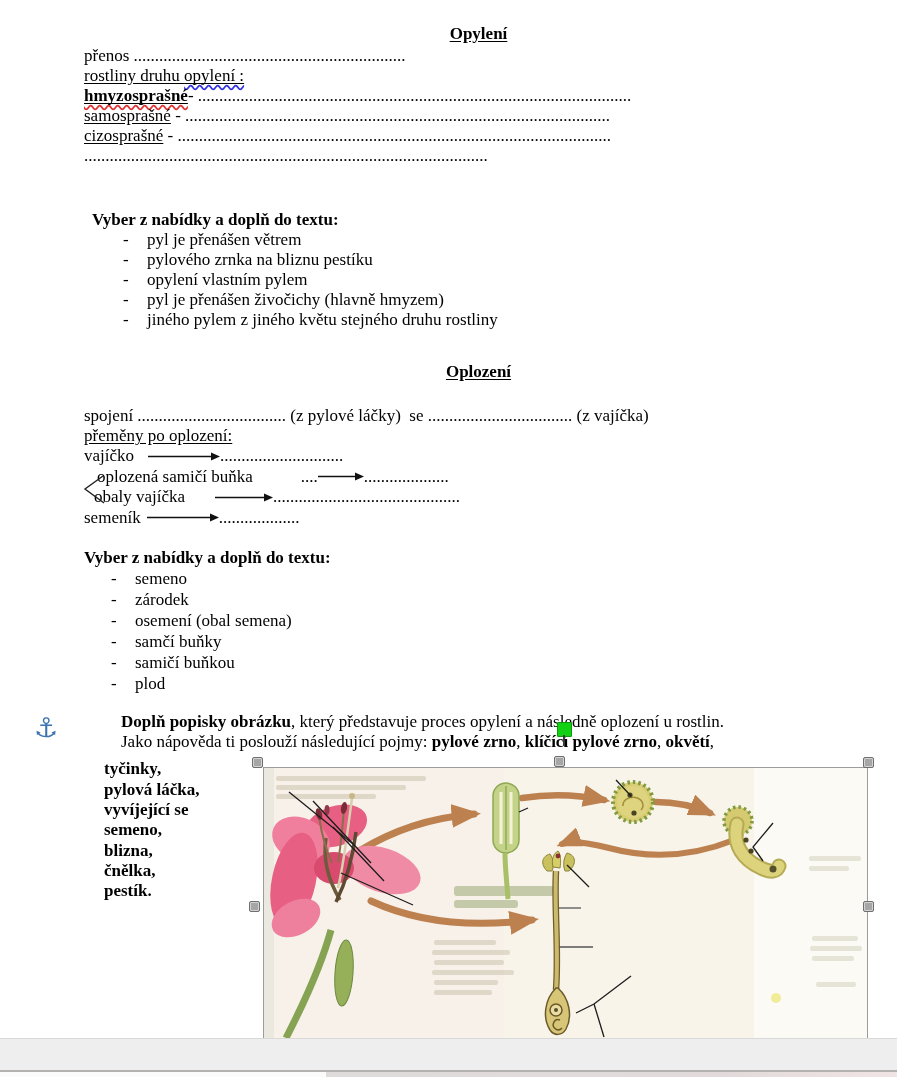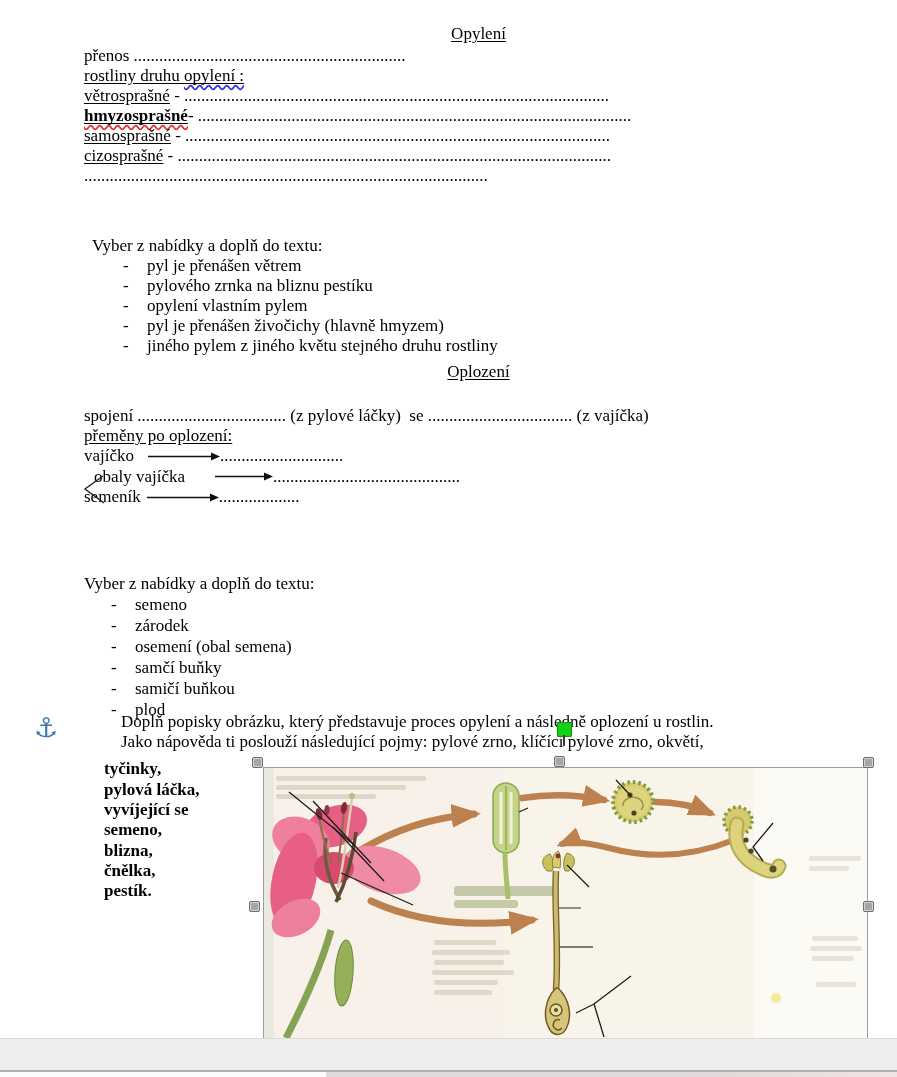--- a/index.html
+++ b/index.html
@@ -1,18 +1,18 @@
 <!DOCTYPE html>
 <html><head>
 <meta charset="utf-8">
 <style>
   html,body{margin:0;padding:0;background:#fff;}
   .page{position:relative;width:897px;height:1077px;background:#ffffff;overflow:hidden;
         font-family:"Liberation Serif","DejaVu Serif",serif;font-size:17px;color:#000;}
-  .b{font-weight:normal;margin-top:26px;}
+  .b{font-weight:bold;}
   .u{text-decoration:underline;text-underline-offset:2px;}
   .wavy-blue{text-decoration:underline wavy #3333e0;text-decoration-skip-ink:none;text-underline-offset:3px;}
   .wavy-red{text-decoration:underline wavy #e03333;text-decoration-skip-ink:none;text-underline-offset:3px;font-weight:bold;}
   .center-title{position:absolute;left:97px;width:763px;text-align:center;white-space:nowrap;}
   .block{position:absolute;left:84px;line-height:20px;white-space:nowrap;}
   .ln{height:20px;white-space:nowrap;}
   .opt{display:flex;white-space:nowrap;}
   .opt .dash{display:inline-block;width:24px;}
   .list1 .opt{padding-left:31px;}
   .list2 .opt{padding-left:27px;}
@@ -45,21 +45,20 @@
 <div class="page">
 
   <div class="center-title" style="top:24px">
     <span class="b u">Opylení</span>
   </div>
 
   <div class="block" style="top:46px">
     <div class="ln"><span>přenos </span><span class="dots">................................................................</span></div>
     <div class="ln"><span class="u"><span>rostliny druhu </span><span class="wavy-blue">opylení :</span></span></div>
     <div id="op-terms">
-        <div class="ln"><span class="u">větrosprašné</span><span> - </span><span class="dots">....................................................................................................</span></div>
         <div class="ln"><span class="u"><span class="wavy-red">hmyzosprašné</span></span><span>- </span><span class="dots">......................................................................................................</span></div>
         <div class="ln"><span class="u">samosprašné</span><span> - </span><span class="dots">....................................................................................................</span></div>
         <div class="ln"><span class="u">cizosprašné</span><span> - </span><span class="dots">......................................................................................................</span></div>
       </div>
     <div class="ln dots">...............................................................................................</div>
   </div>
 
   <div class="block list1" style="top:210px;left:92px">
     <div class="b ln">Vyber z nabídky a doplň do textu:</div>
     <div id="op-options">
@@ -91,20 +90,24 @@
   </div>
 
   <div class="block" style="top:406px;line-height:20.5px">
     <div class="ln"><span>spojení </span><span class="dots">...................................</span><span> (z pylové láčky)&nbsp; se </span><span class="dots">..................................</span><span> (z vajíčka)</span></div>
     <div class="ln u">přeměny po oplození:</div>
     <div id="transform-rows">
         <div class="trow" style="padding-left: 0px; font-family: Liberation Serif, serif;"><span>vajíčko</span><span class="sp" style="width: 14px;"></span><svg width="72" height="9" class="arr">
             <line x1="0" y1="4.5" x2="63" y2="4.5" stroke="#111" stroke-width="1.3"></line>
             <polygon points="63,0.5 72,4.5 63,8.5" fill="#111"></polygon>
           </svg><span class="dots">.............................</span></div>
+        <div class="trow" style="padding-left: 13px;"><span>oplozená samičí buňka</span><span class="sp" style="width: 48px;"></span><span class="dots">....</span><svg width="46" height="9" class="arr">
+            <line x1="0" y1="4.5" x2="37" y2="4.5" stroke="#111" stroke-width="1.3"></line>
+            <polygon points="37,0.5 46,4.5 37,8.5" fill="#111"></polygon>
+          </svg><span class="dots">....................</span></div>
         <div class="trow" style="padding-left: 10px;"><span>obaly vajíčka</span><span class="sp" style="width: 30px;"></span><svg width="58" height="9" class="arr">
             <line x1="0" y1="4.5" x2="49" y2="4.5" stroke="#111" stroke-width="1.3"></line>
             <polygon points="49,0.5 58,4.5 49,8.5" fill="#111"></polygon>
           </svg><span class="dots">............................................</span></div>
         <div class="trow" style="padding-left: 0px;"><span>semeník</span><span class="sp" style="width: 6px;"></span><svg width="72" height="9" class="arr">
             <line x1="0" y1="4.5" x2="63" y2="4.5" stroke="#111" stroke-width="1.3"></line>
             <polygon points="63,0.5 72,4.5 63,8.5" fill="#111"></polygon>
           </svg><span class="dots">...................</span></div>
       </div>
   </div>

